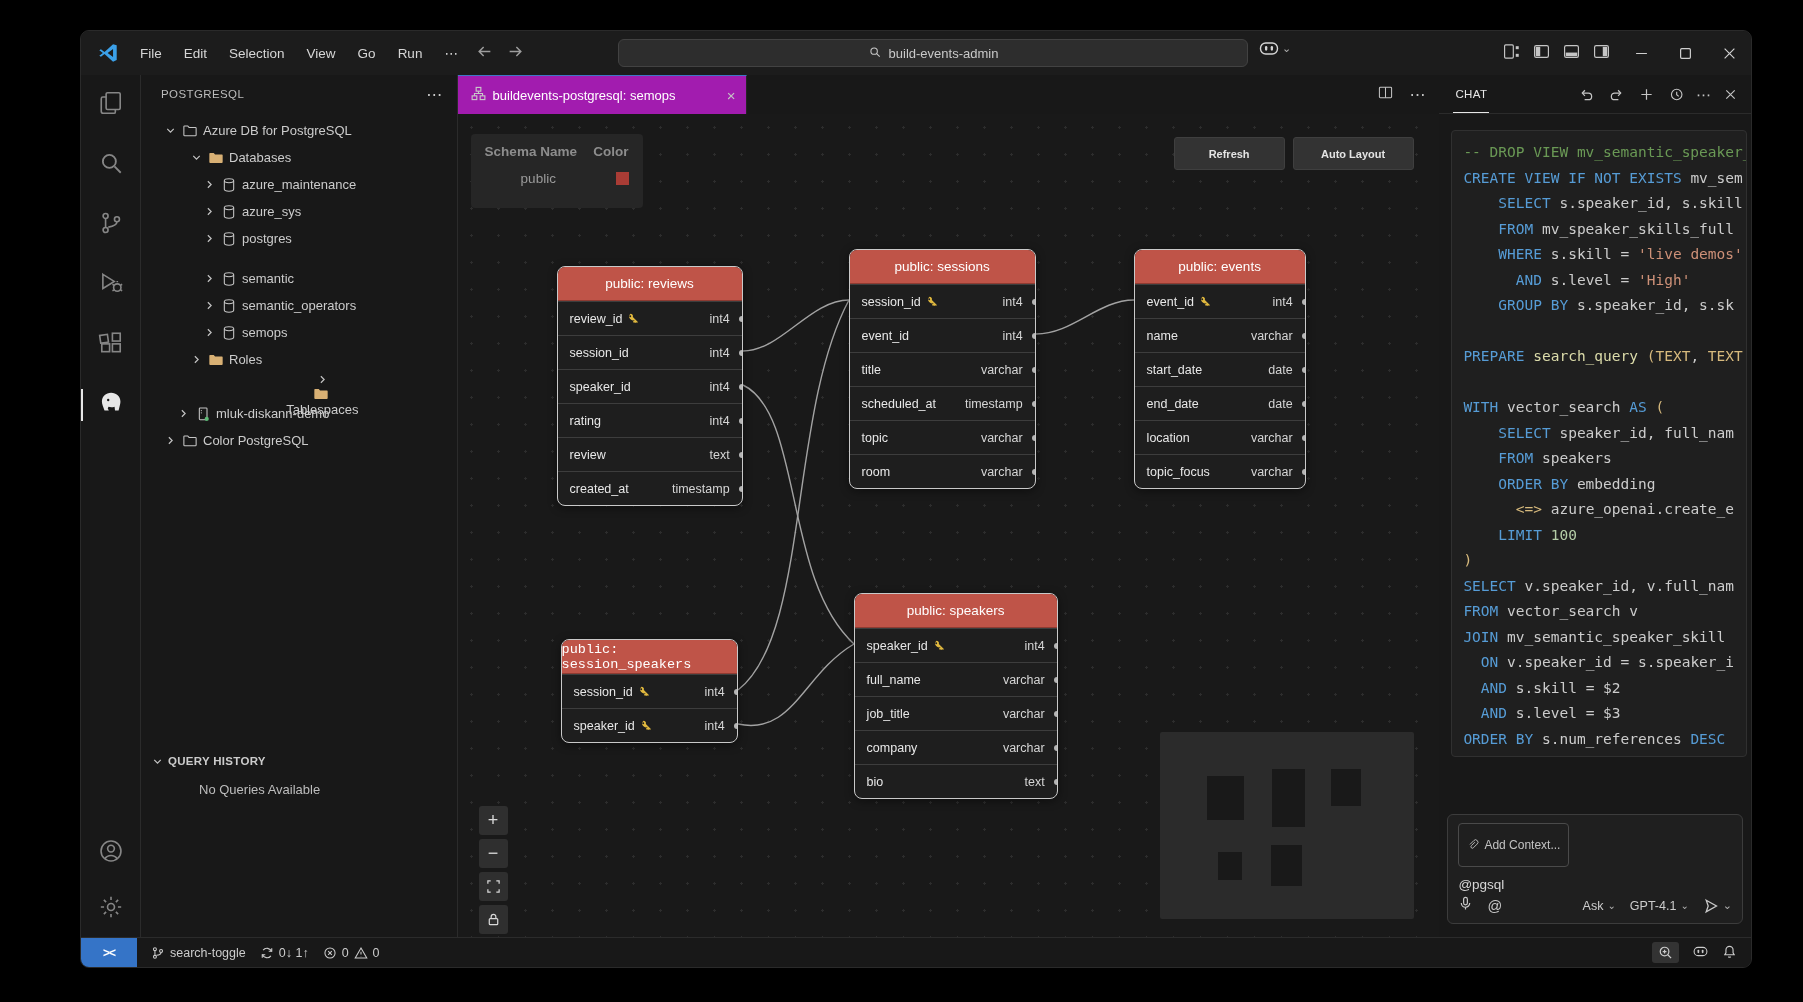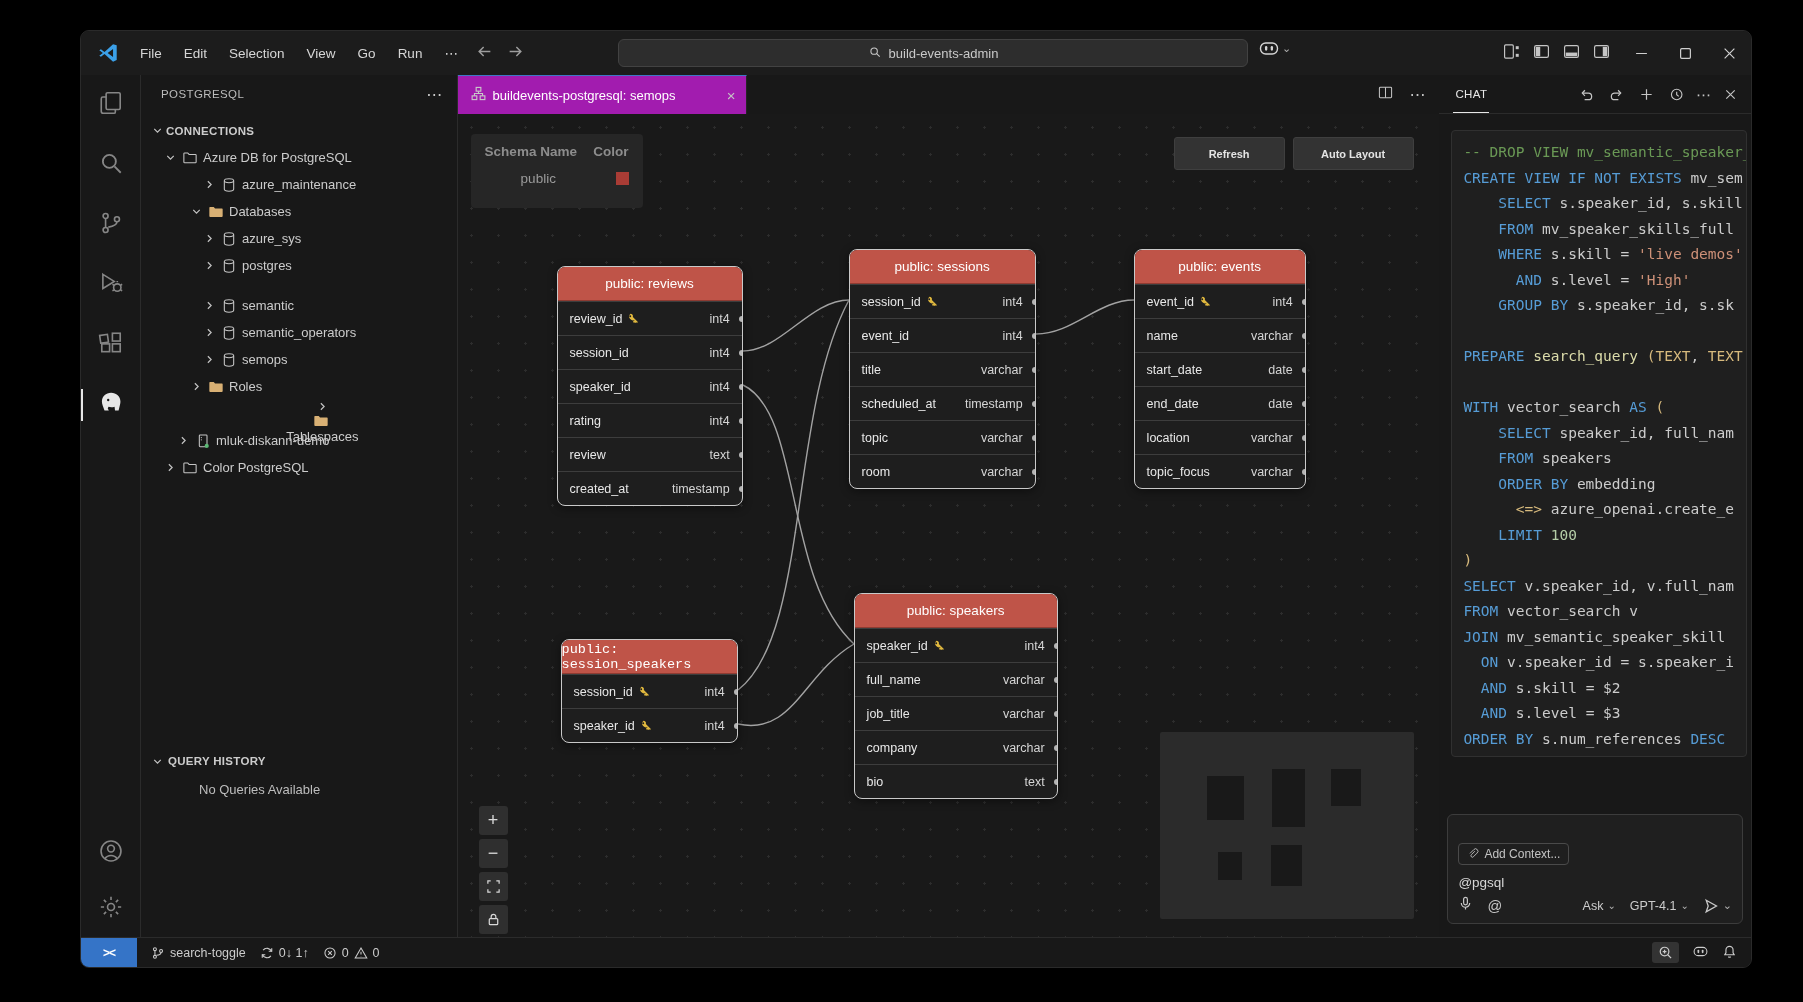--- a/index.html
+++ b/index.html
@@ -119,21 +119,21 @@
   .chat-intro { margin:14px 0 0 13px; color:#cccccc; font-size:13.5px; }
   .codeblock { position:absolute; left:12px; top:55px; width:296px; height:627px; background:#1f1f1f;
     border:1px solid #303030; border-radius:4px; padding:9px 0 0 11px; overflow:hidden;
     font-family:"DejaVu Sans Mono","Liberation Mono",monospace; font-size:14.5px; line-height:25.5px; white-space:pre; }
   .tk-k{color:#569cd6} .tk-c{color:#6a9955} .tk-s{color:#ce9178} .tk-n{color:#b5cea8}
   .tk-f{color:#dcdcaa} .tk-p{color:#d7ba7d} .tk-t{color:#cccccc}
 
   .chat-input { position:absolute; left:8px; right:8px; bottom:13px; height:110px; background:#1f1f1f;
     border:1px solid #3c3c3c; border-radius:6px; padding:8px 10px; }
   .ctx-chip { display:inline-flex; align-items:center; gap:5px; border:1px solid #4a4a4a; border-radius:4px;
-    padding:3px 8px; color:#c3c3c3; font-size:12px;margin-top:20px; }
+    padding:14px 8px; color:#c3c3c3; font-size:12px; }
   .ctx-chip svg { width:12px; height:12px; }
   .chat-msg { margin-top:10px; color:#d6d6d6; font-size:13.5px; }
   .input-row { position:absolute; left:10px; right:10px; bottom:8px; display:flex; align-items:center; gap:14px; color:#c9c9c9; }
   .input-row .ic svg { width:15px; height:15px; }
   .at-glyph { font-size:14.5px; }
   .input-spacer { flex:1; }
   .dd { display:flex; align-items:center; gap:4px; font-size:12.5px; color:#cccccc; }
   .dd .tb-chev { font-size:10px; }
   .send-group { display:flex; align-items:center; gap:4px; }
   .send-group svg { width:16px; height:16px; }
@@ -293,67 +293,59 @@
           </div>
         </div>
     </div>
 
     <div class="sidebar">
       <div class="sb-header">
         <span>POSTGRESQL</span>
         <span class="dots">⋯</span>
       </div>
       <div class="tree" id="tree">
-          <div class="tree-row section" style="padding-left: 8px;">
-            <span class="chev">
-              <svg viewBox="0 0 16 16" fill="none" stroke="currentColor" stroke-width="1.5">
-                <path d="M4 6l4 4 4-4"></path>
-              </svg>
-            </span>
-            <span class="tree-label">CONNECTIONS</span>
-          </div>
           <div class="tree-row" style="padding-left: 21px;">
             <span class="chev">
               <svg viewBox="0 0 16 16" fill="none" stroke="currentColor" stroke-width="1.5">
                 <path d="M4 6l4 4 4-4"></path>
               </svg>
             </span>
             <span class="tree-ic">
               <svg viewBox="0 0 24 24" fill="none" stroke="#c5c5c5" stroke-width="1.6">
                 <path d="M2.8 5.5a1 1 0 0 1 1-1h4.8l2 2.2h9.6a1 1 0 0 1 1 1V18a1.2 1.2 0 0 1-1.2 1.2H4A1.2 1.2 0 0 1 2.8 18z"></path>
               </svg>
             </span>
             <span class="tree-label">Azure DB for PostgreSQL</span>
+          </div>
+          <div class="tree-row" style="padding-left: 47px;">
+            <span class="chev">
+              <svg viewBox="0 0 16 16" fill="none" stroke="currentColor" stroke-width="1.5">
+                <path d="M4 6l4 4 4-4"></path>
+              </svg>
+            </span>
+            <span class="tree-ic">
+              <svg viewBox="0 0 24 24" fill="#d8b074">
+                <path d="M2 5.5a1 1 0 0 1 1-1h5.6l2 2.2H21a1 1 0 0 1 1 1V18a1.4 1.4 0 0 1-1.4 1.4H3.4A1.4 1.4 0 0 1 2 18z"></path>
+              </svg>
+            </span>
+            <span class="tree-label">Databases</span>
           </div>
           <div class="tree-row" style="padding-left: 60px;">
             <span class="chev">
               <svg viewBox="0 0 16 16" fill="none" stroke="currentColor" stroke-width="1.5">
                 <path d="M6 4l4 4-4 4"></path>
               </svg>
             </span>
             <span class="tree-ic">
               <svg viewBox="0 0 24 24" fill="none" stroke="#c5c5c5" stroke-width="1.6">
                 <ellipse cx="12" cy="5.6" rx="7" ry="2.9"></ellipse>
                 <path d="M5 5.6v12.8c0 1.6 3.1 2.9 7 2.9s7-1.3 7-2.9V5.6"></path>
               </svg>
             </span>
             <span class="tree-label">azure_maintenance</span>
-          </div>
-          <div class="tree-row" style="padding-left: 47px;">
-            <span class="chev">
-              <svg viewBox="0 0 16 16" fill="none" stroke="currentColor" stroke-width="1.5">
-                <path d="M4 6l4 4 4-4"></path>
-              </svg>
-            </span>
-            <span class="tree-ic">
-              <svg viewBox="0 0 24 24" fill="#d8b074">
-                <path d="M2 5.5a1 1 0 0 1 1-1h5.6l2 2.2H21a1 1 0 0 1 1 1V18a1.4 1.4 0 0 1-1.4 1.4H3.4A1.4 1.4 0 0 1 2 18z"></path>
-              </svg>
-            </span>
-            <span class="tree-label">Databases</span>
           </div>
           <div class="tree-row" style="padding-left: 60px;">
             <span class="chev">
               <svg viewBox="0 0 16 16" fill="none" stroke="currentColor" stroke-width="1.5">
                 <path d="M6 4l4 4-4 4"></path>
               </svg>
             </span>
             <span class="tree-ic">
               <svg viewBox="0 0 24 24" fill="none" stroke="#c5c5c5" stroke-width="1.6">
                 <ellipse cx="12" cy="5.6" rx="7" ry="2.9"></ellipse>

